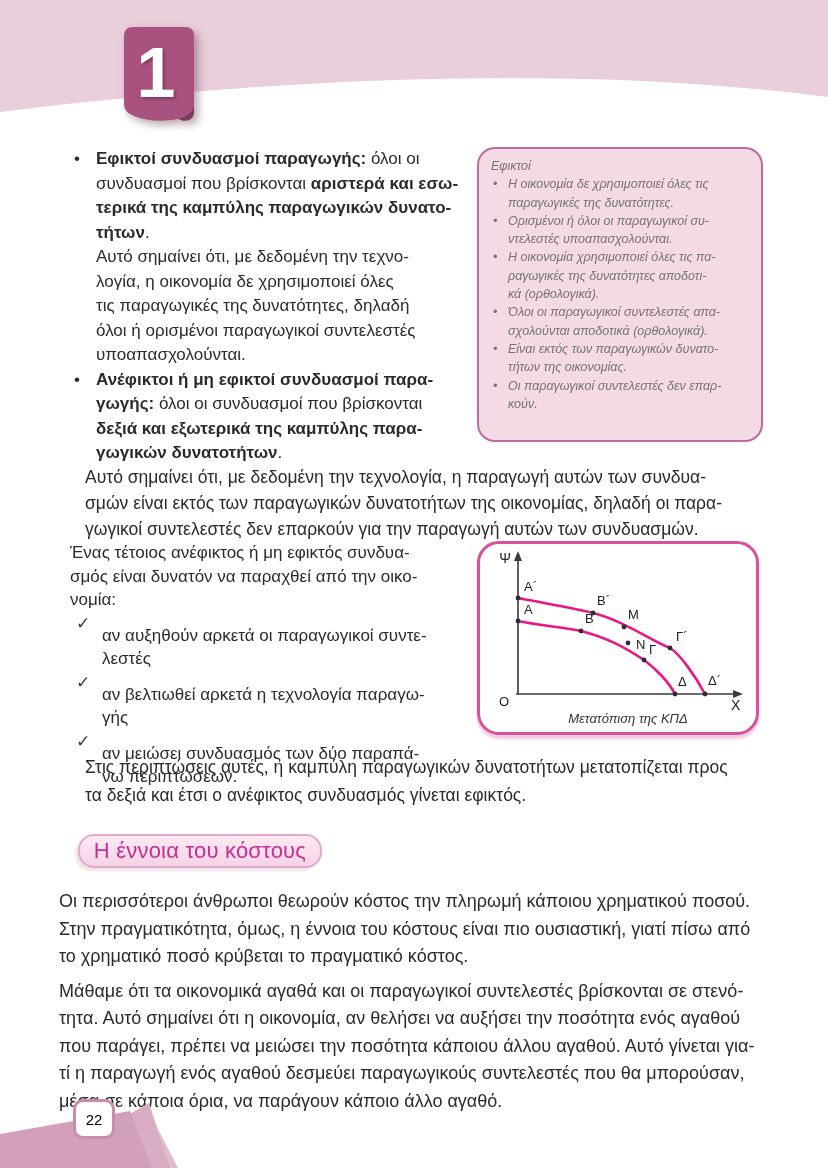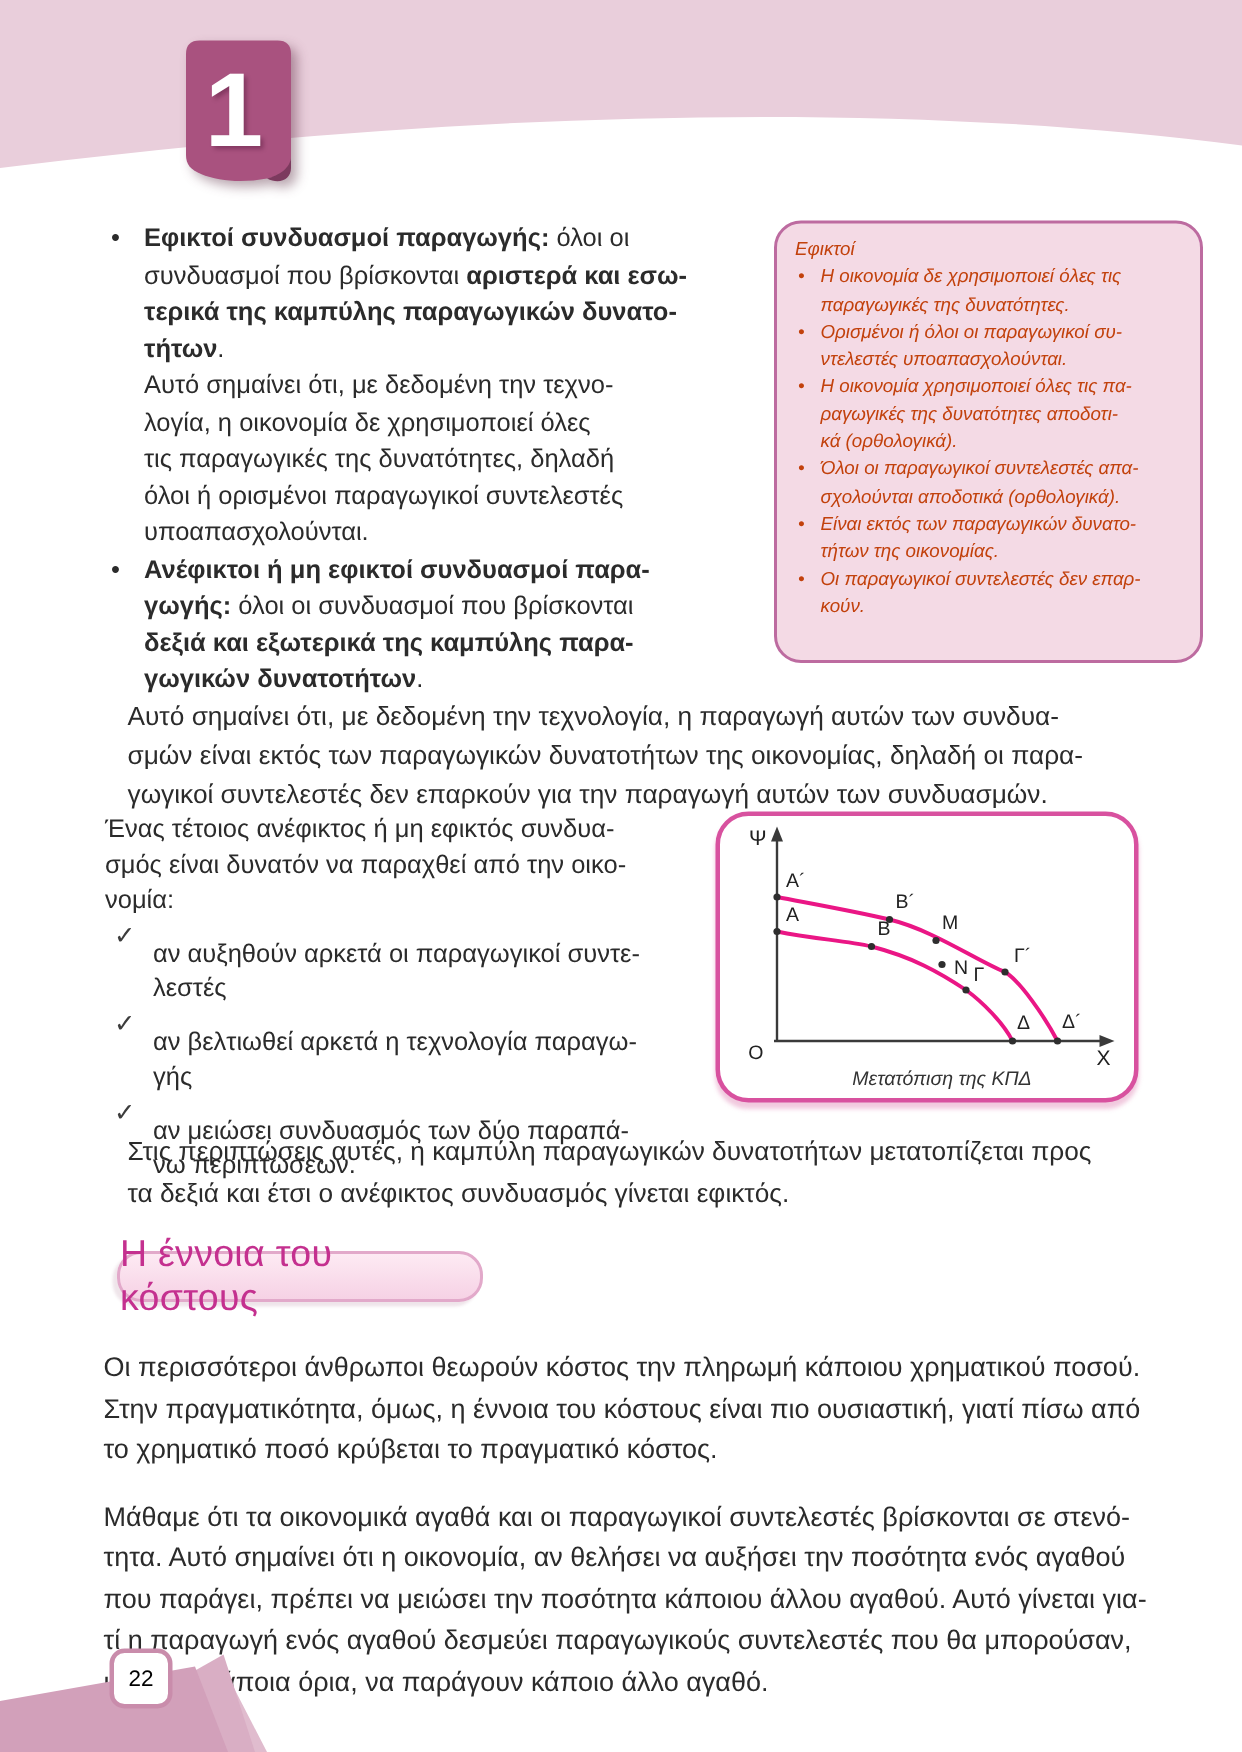--- a/index.html
+++ b/index.html
@@ -20,54 +20,54 @@
   
   .bullets{position:absolute;left:74px;top:147px;width:398px;font-size:17px;line-height:24.5px;}
   .bullet-row{display:flex;}
   .bullet-marker{flex:0 0 22px;font-size:17px;}
   .bullet-text{flex:1;white-space:pre-line;}
   .b{font-weight:bold;}
   
   .infobox{
     position:absolute;left:477px;top:147px;width:286px;height:295px;box-sizing:border-box;
     background:#f4dae5;border:2.5px solid #bd6ba0;border-radius:18px;
-    padding:8px 10px 6px 12px;font-style:italic;color:#c2410c;
-    font-size:12.5px;line-height:18.3px;margin-left:39px;
+    padding:8px 10px 6px 12px;font-style:italic;color:#737373;
+    font-size:12.5px;line-height:18.3px;
   }
   .info-header{white-space:pre-line;}
   .info-item{display:flex;}
   .info-item .info-bullet{flex:0 0 15px;padding-left:2px;}
   .info-item .info-text{flex:1;white-space:pre-line;}
   
   .par{position:absolute;white-space:pre-line;margin:0;}
   .par-technology{left:85px;top:464px;width:700px;font-size:17.5px;line-height:26px;}
   .narrowcol{position:absolute;left:70px;top:541px;width:390px;font-size:17px;line-height:23.5px;}
   .narrow-intro{white-space:pre-line;}
   .check-row{display:flex;}
   .check-marker{flex:0 0 26px;padding-left:6px;color:#3c3c3c;}
   .check-text{flex:1;white-space:pre-line;margin-top:12px;}
   .par-shift{left:85px;top:753px;width:710px;font-size:17.5px;line-height:28px;}
   .cost-pars{position:absolute;left:52px;top:881px;width:745px;font-size:18px;line-height:27.5px;}
-  .cost-pars p{margin:17px;white-space:pre-line;}
+  .cost-pars p{margin:7px;white-space:pre-line;}
   
   .figurebox{
     position:absolute;left:477px;top:541px;width:282px;height:194px;box-sizing:border-box;
     background:#ffffff;border:3px solid #d8519f;border-radius:22px;
     box-shadow:0 4px 3px rgba(215,100,160,.35);
   }
   .figurebox svg{position:absolute;left:0;top:0;}
   
   .pill{
     position:absolute;left:78px;top:834px;width:244px;height:34px;box-sizing:border-box;
     background:linear-gradient(#fdeaf3,#f6d2e5);
     border:2px solid #e2a9ca;border-radius:16px;
     box-shadow:-3px 3px 2px rgba(120,40,80,.12);
     display:flex;align-items:center;justify-content:center;
   }
-  .pill span{color:#c4308f;font-size:25px;letter-spacing:.2px;}
+  .pill span{color:#c4308f;font-size:22px;letter-spacing:.2px;}
   
   .corner{position:absolute;left:0;top:1090px;}
   .pagenum{
     position:absolute;left:73px;top:1099px;width:42px;height:40px;box-sizing:border-box;
     background:#ffffff;border:3.5px solid #c98cab;border-radius:10px;
     display:flex;align-items:center;justify-content:center;
     font-size:15px;color:#000000;z-index:5;
   }
 </style>
 </head>

